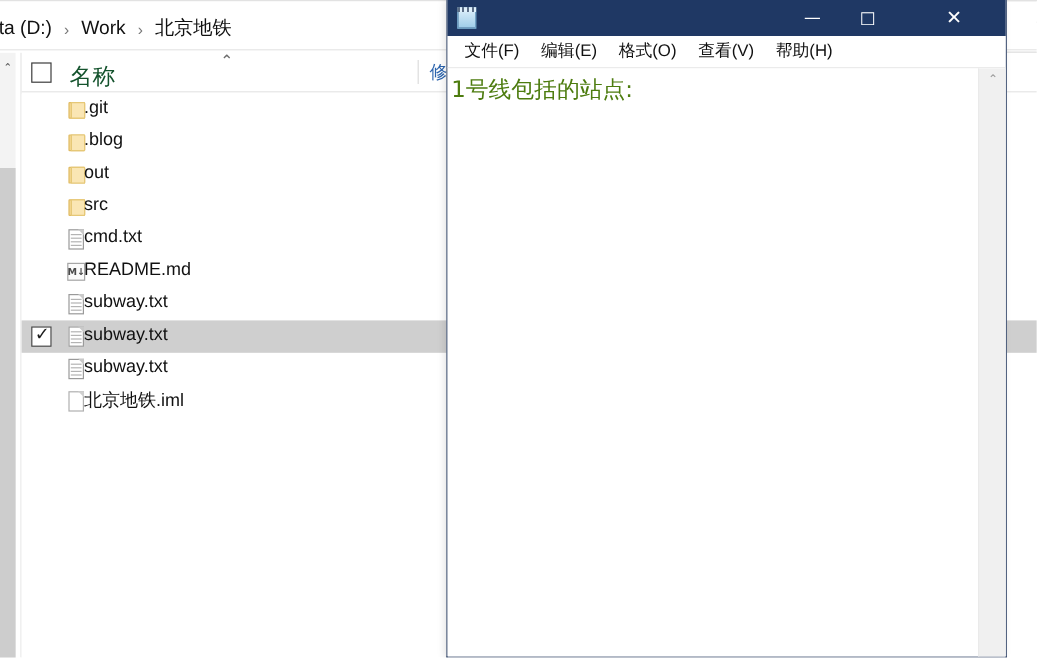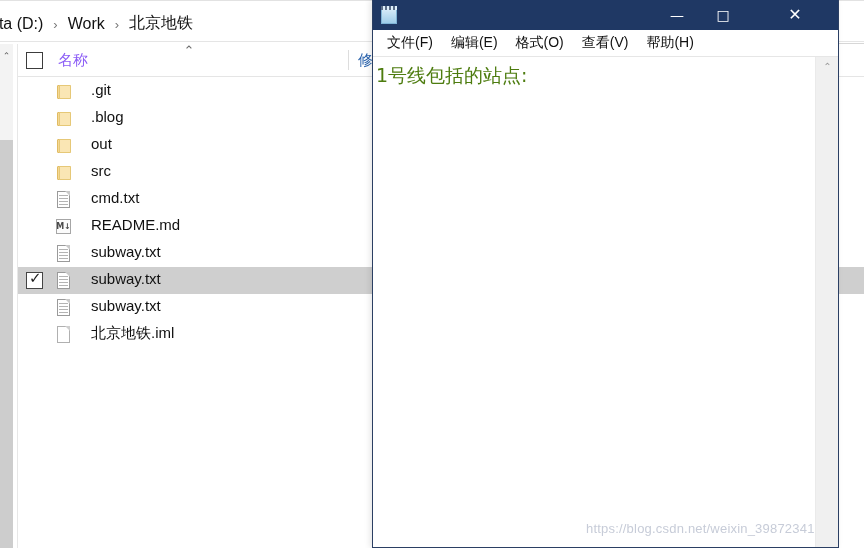--- a/index.html
+++ b/index.html
@@ -51,21 +51,21 @@
     position: absolute; left: 182px; top: 2px;
     width: 14px; height: 10px; color: #6d6d6d; font-size: 13px; line-height: 10px;
     text-align: center;
   }
   #hdr-check {
     position: absolute; left: 26px; top: 8px; width: 17px; height: 17px;
     border: 1px solid #3c3c3c; background: #ffffff;
   }
   #hdr-name {
     position: absolute; left: 58px; top: 7px;
-    font-size: 15px; color: #8b5cf6;
+    font-size: 19px; color: #14532d;
   }
   #hdr-modified {
     position: absolute; left: 358px; top: 7px;
     font-size: 15px; color: #2a63ad; white-space: nowrap;
   }
   #hdr-divider {
     position: absolute; left: 348px; top: 6px; width: 1px; height: 20px; background: #dddddd;
   }
 
   
@@ -104,21 +104,21 @@
   }
   .row.selected .rowcheck { display: block; }
   .row .rowcheck .tick {
     position: absolute; left: 2px; top: -3px; font-size: 15px; color: #1b1b1b;
     line-height: 17px; font-family: "DejaVu Sans", sans-serif;
   }
   .row .icon {
     position: absolute; left: 36px; top: 4px; width: 20px; height: 20px;
   }
   .row .label {
-    position: absolute; left: 73px; top: 3px;
+    position: absolute; left: 52px; top: 3px;
     font-size: 15px; color: #111111; white-space: nowrap;
   }
   .row .date {
     position: absolute; left: 355px; top: 4px;
     font-size: 14px; color: #444444; white-space: nowrap;
   }
 
   
   .ic-folder { position: relative; }
   .ic-folder .back {
@@ -423,15 +423,14 @@
     <div id="np-textarea">
       <div class="np-line">1号线包括的站点:</div>
     </div>
 
     <div id="np-vscroll">
       <div id="np-vscroll-up">⌃</div>
     </div>
 
   </div>
 
-  <div id="watermark">https://blog.csdn.net/weixin_39872341</div>
 
 </div>
 
 </body></html>

